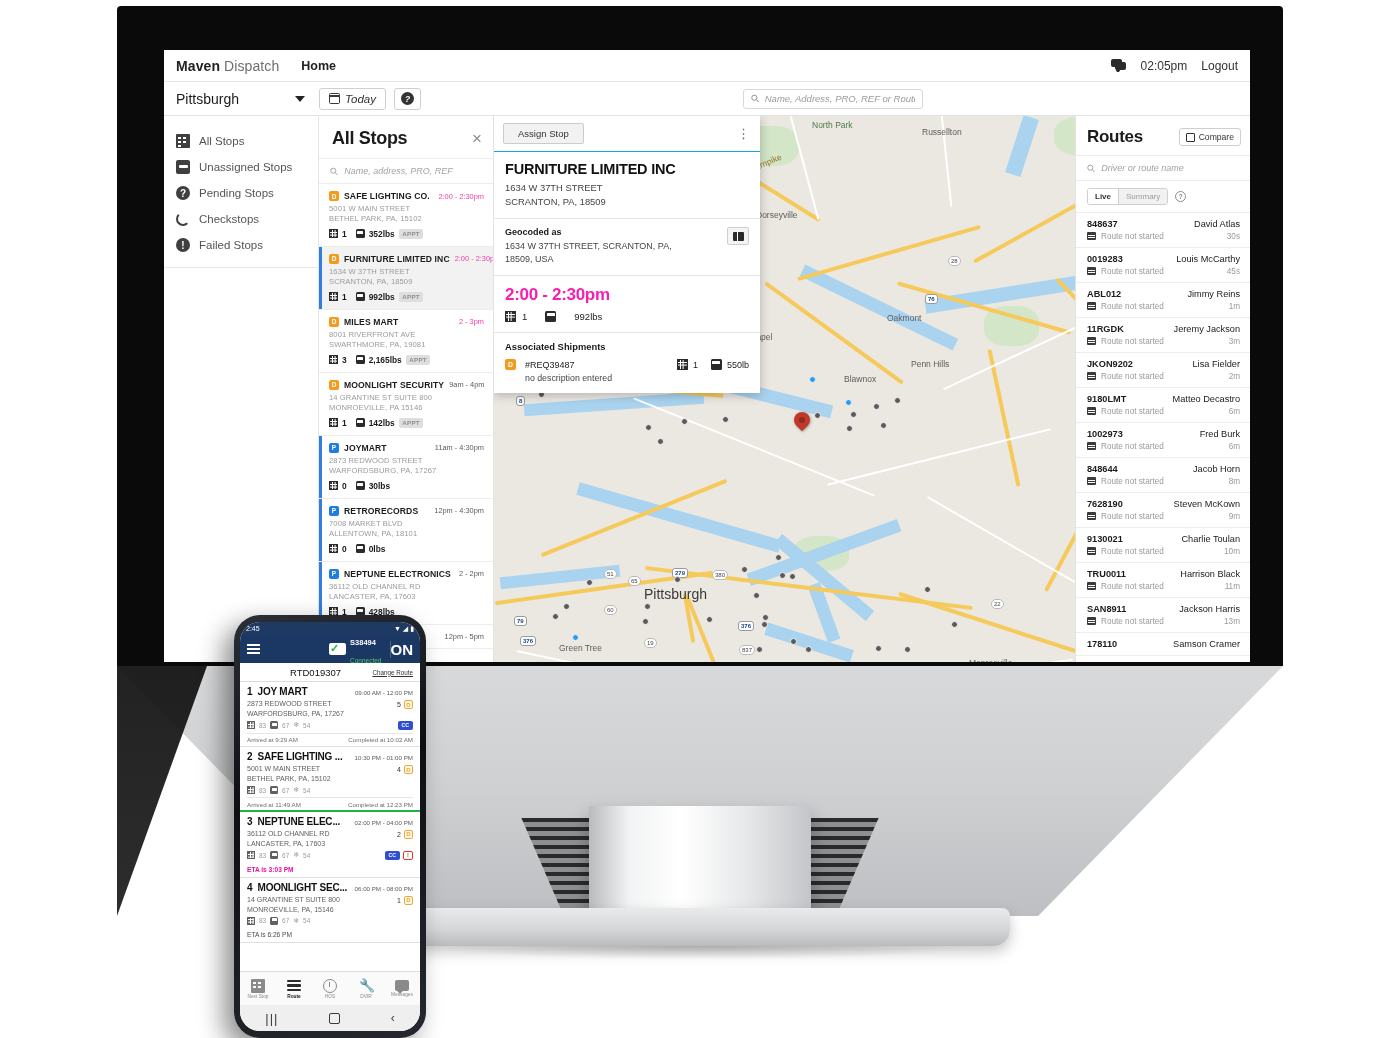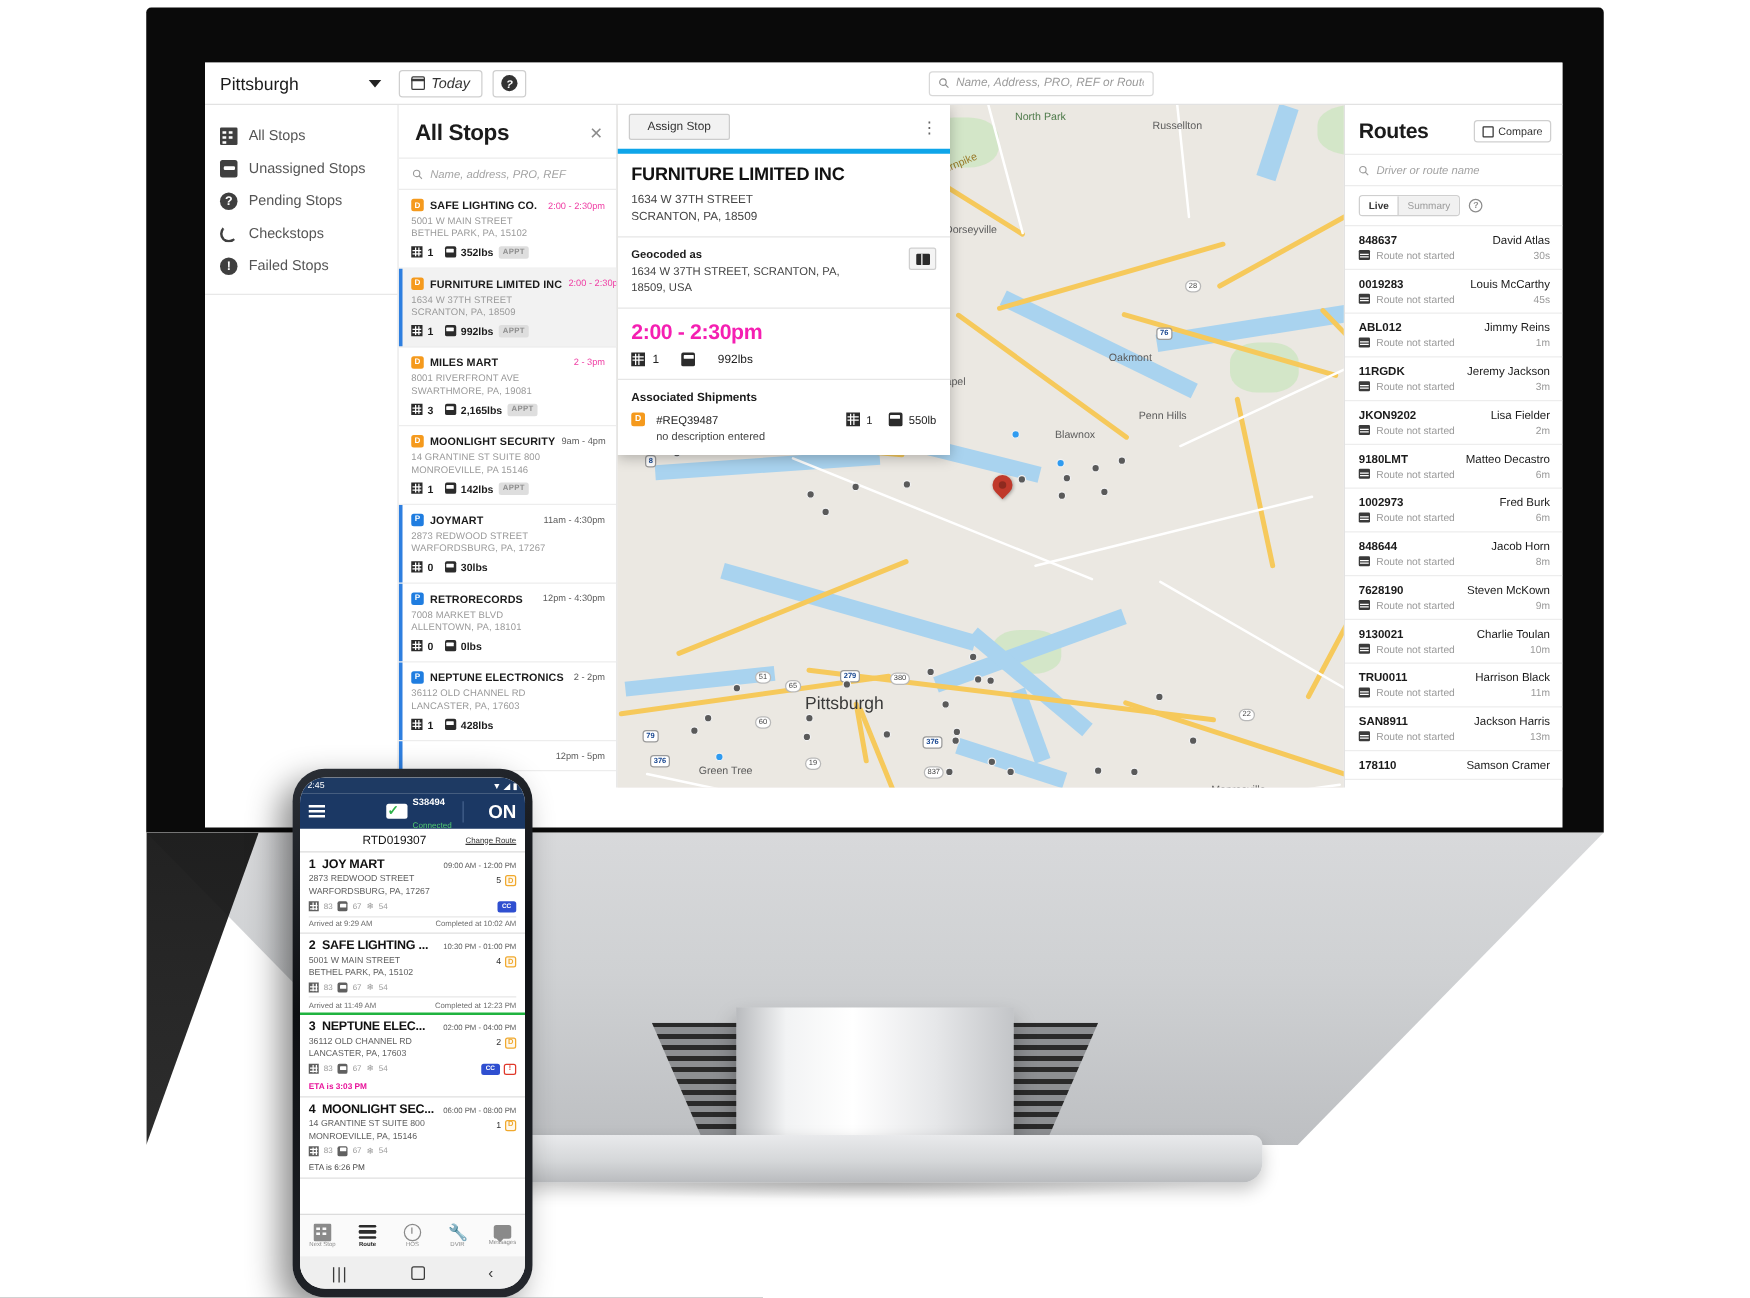--- a/index.html
+++ b/index.html
@@ -187,21 +187,21 @@
   .pin::before{ content:""; position:absolute; left:0;top:0;width:16px;height:16px;border-radius:50% 50% 50% 0;
     transform:rotate(-45deg); background:#c0392b; box-shadow:0 1px 3px rgba(0,0,0,.35);}
   .pin::after{ content:""; position:absolute; left:5px;top:5px;width:6px;height:6px;border-radius:50%;background:#8e2a1f;}
 
   
   .popup{ position:absolute; left:0px; top:0px; width:266px; background:#fff;
     box-shadow:0 2px 10px rgba(0,0,0,.25); }
   .popup-title{ background:#2f82e8; height:26px; display:flex; align-items:center;
     padding:0 9px; color:#fff; font-size:10.5px; font-weight:700; }
   .popup-title .px{ margin-left:auto; font-size:13px; font-weight:700; cursor:pointer; line-height:1;}
-  .popup-actions{ display:flex; align-items:center; padding:7px 9px; border-bottom:4px solid #0ea5e9;}
+  .popup-actions{ display:flex; align-items:center; padding:7px 9px; border-bottom:1px solid #0ea5e9;}
   .assign-btn{ border:1px solid #cccccc; background:#f2f2f2; font-size:9.5px; color:#333;
     padding:4px 14px; border-radius:2px; cursor:pointer;}
   .kebab{ margin-left:auto; color:#666; font-size:13px; letter-spacing:1px; cursor:pointer; line-height:1;}
   .popup-body{ padding:9px 11px 10px; border-bottom:1px solid #e6e6e6;}
   .pb-name{ font-size:14.5px; font-weight:700; color:#111; letter-spacing:-.2px;}
   .pb-addr{ font-size:9.4px; color:#444; margin-top:4px; line-height:1.45;}
   .geo-sec{ padding:8px 11px 9px; border-bottom:1px solid #e6e6e6; display:flex; align-items:flex-start;}
   .geo-l{ flex:1; }
   .geo-t{ font-size:9px; font-weight:700; color:#1b1b1b;}
   .geo-v{ font-size:9px; color:#444; margin-top:3px; line-height:1.45;}
@@ -269,21 +269,21 @@
   .ph-appbar{ height:28px; background:#1b3864; display:flex; align-items:center; padding:0 7px; color:#fff;}
   .burger{ width:13px; height:10px; position:relative; cursor:pointer;}
   .burger i{position:absolute;left:0;width:13px;height:1.8px;background:#fff;display:block;}
   .burger i:nth-child(1){top:0;} .burger i:nth-child(2){top:4px;} .burger i:nth-child(3){top:8px;}
   .ph-truck{ margin-left:auto; display:flex; align-items:center; gap:4px;}
   .truck-ico{ width:17px;height:12px;background:#fff;border-radius:2px;position:relative;}
   .truck-ico::after{content:"✓";position:absolute;left:1px;top:-1px;color:#2fb24a;font-size:11px;font-weight:700;}
   .ph-dev{ line-height:1.15; }
   .ph-dev .id{ font-size:7.5px; font-weight:700; color:#fff;}
   .ph-dev .conn{ font-size:6.5px; color:#4fc96f;}
-  .ph-on{ margin-left:8px; padding-left:20px; border-left:1px solid #45618c; font-size:15px; font-weight:700; color:#fff;}
+  .ph-on{ margin-left:8px; padding-left:0; border-left:1px solid #45618c; font-size:15px; font-weight:700; color:#fff;}
   .ph-route{ height:19px; display:flex; align-items:center; padding:0 7px; border-bottom:1px solid #dcdcdc;}
   .ph-route .rid{ font-size:9.5px; font-weight:400; color:#111;margin-left:43px;}
   .ph-route .chg{ margin-left:auto; font-size:6.3px; color:#333; text-decoration:underline; cursor:pointer;}
   .ph-stop{ border-bottom:1px solid #e0e0e0; padding:4px 7px 0; position:relative;}
   .ph-stop.done-bar::before{content:"";position:absolute;left:0;right:0;top:-2px;height:2.5px;background:#1fb33f;}
   .ps1{ display:flex; align-items:baseline;}
   .ps-n{ font-size:10px; font-weight:700; color:#111; margin-right:5px;}
   .ps-name{ font-size:10px; font-weight:700; color:#111; letter-spacing:-.2px;}
   .ps-win{ margin-left:auto; font-size:6.2px; color:#5b5b5b; white-space:nowrap;}
   .ps2{ display:flex; align-items:flex-start; margin-top:2px;}
@@ -335,20 +335,33 @@
     <div class="monitor-body"></div>
     <div class="vent"></div>
     <div class="neck"></div>
   </div>
   <div class="monitor-shadow-l"></div>
   <div class="stand-base"></div>
   <div class="monitor-bezel"></div>
 
   <div class="screen">
 
+    <div class="app-header">
+      <div class="brand"><b>Maven</b><span class="light"> Dispatch</span></div>
+      <div class="nav-home">Home</div>
+      <div class="hdr-right">
+        <span class="chat-ico">
+            <i></i>
+            <i></i>
+            <i></i>
+          </span>
+        <span class="hdr-time">02:05pm</span>
+        <span class="hdr-logout">Logout</span>
+      </div>
+    </div>
 
     <div class="toolbar">
       <div class="city-select">
         <span>Pittsburgh</span>
         <span class="caret"></span>
       </div>
       <div class="tb-btn">
         <span class="cal-ico"></span>
         <span>Today</span>
       </div>

